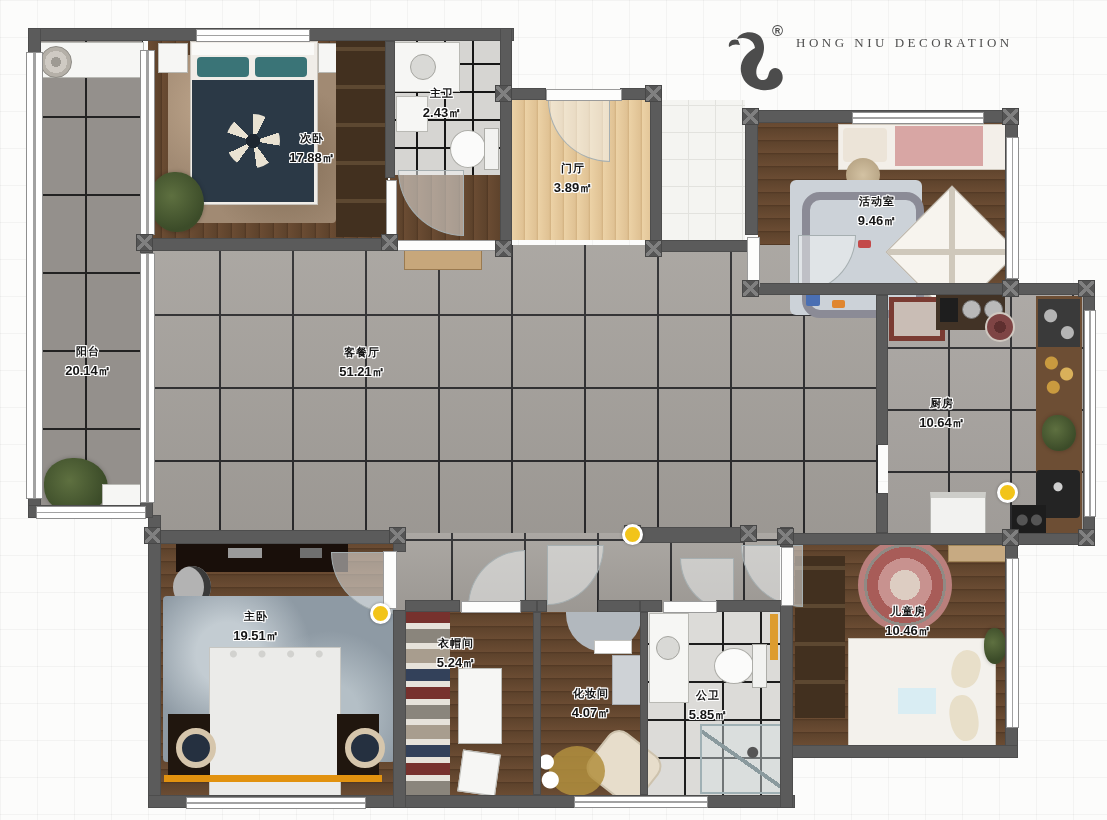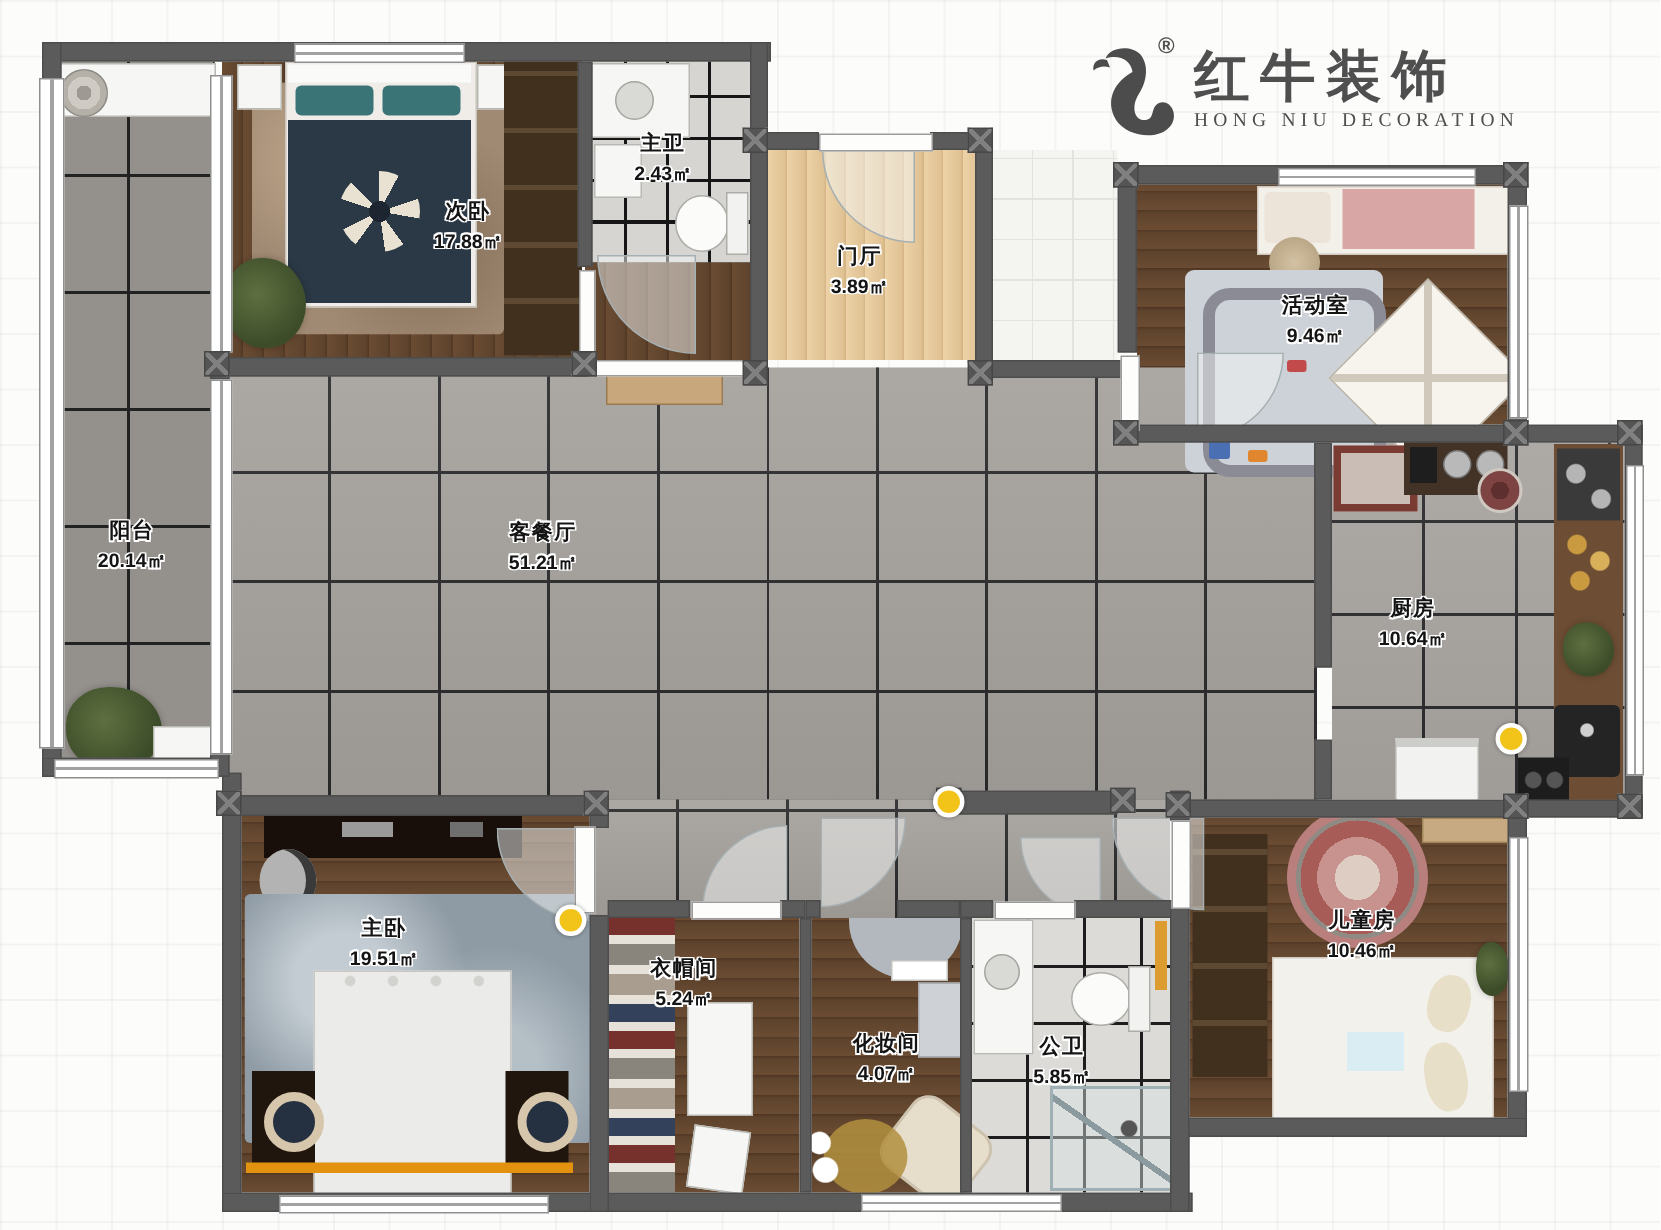--- a/index.html
+++ b/index.html
@@ -57,21 +57,21 @@
          box-shadow:0 0 4px rgba(0,0,0,.25);}
   .circle{border-radius:50%;}
   .stripe-wardrobe{background:#e6e2da;background-image:repeating-linear-gradient(0deg,
      #8a857c 0 14px,#e6e2da 14px 20px,#77312d 20px 32px,#e6e2da 32px 38px,
      #33415a 38px 50px,#e6e2da 50px 56px,#a89d8e 56px 70px,#e6e2da 70px 76px);}
   .dark-wardrobe{background:#42301f;background-image:repeating-linear-gradient(0deg,
      transparent 0 34px,#5d4831 34px 38px);}
   
   .rlabel{position:absolute;z-index:8;transform:translateX(-50%);text-align:center;
     color:#141414;font-weight:700;line-height:1;white-space:nowrap;}
-  .rlabel .rn{font-size:14px;letter-spacing:1px;}
+  .rlabel .rn{font-size:11px;letter-spacing:1px;}
   .rlabel .ra{font-size:13px;margin-top:7px;}
   .rlabel .rn,.rlabel .ra{text-shadow:-1px -1px 0 #fff,1px -1px 0 #fff,-1px 1px 0 #fff,
      1px 1px 0 #fff,0 -1px 0 #fff,0 1px 0 #fff,-1px 0 0 #fff,1px 0 0 #fff;}
   
   .dot{position:absolute;z-index:9;width:15px;height:15px;border-radius:50%;
     background:#f2c41a;border:3px solid #fff;box-shadow:0 0 3px rgba(0,0,0,.35);}
   
   .logo{position:absolute;z-index:10;left:726px;top:24px;width:300px;height:80px;color:#4f4f4f;}
   .logo-cn{font-size:37px;font-weight:700;letter-spacing:7px;line-height:1;}
   .logo-en{font-family:"Liberation Serif","DejaVu Serif",serif;font-size:13px;
@@ -331,18 +331,17 @@
 
   <div class="logo">
     <div class="abs" style="left:0;top:6px;">
       <svg width="64" height="66" viewBox="0 0 64 66">
         <path fill="#4c4c4c" d="M34 6 C28 0 14 1 11 9 C20 6 28 10 29 18 C18 24 10 36 18 50 C26 62 48 64 55 53 C60 45 53 35 46 39 C41 42 44 49 38 50 C30 51 28 41 33 33 C39 24 40 13 34 6 Z"></path>
         <path fill="#4c4c4c" d="M12 10 C6 8 2 12 3 17 C7 14 10 14 14 15 Z"></path>
       </svg>
     </div>
     <span class="reg">®</span>
     <div class="abs" style="left:70px;top:8px;">
-      <div class="logo-cn">红牛装饰</div>
       <div class="logo-en">HONG NIU DECORATION</div>
     </div>
   </div>
 
 </div>
 
 </body></html>

